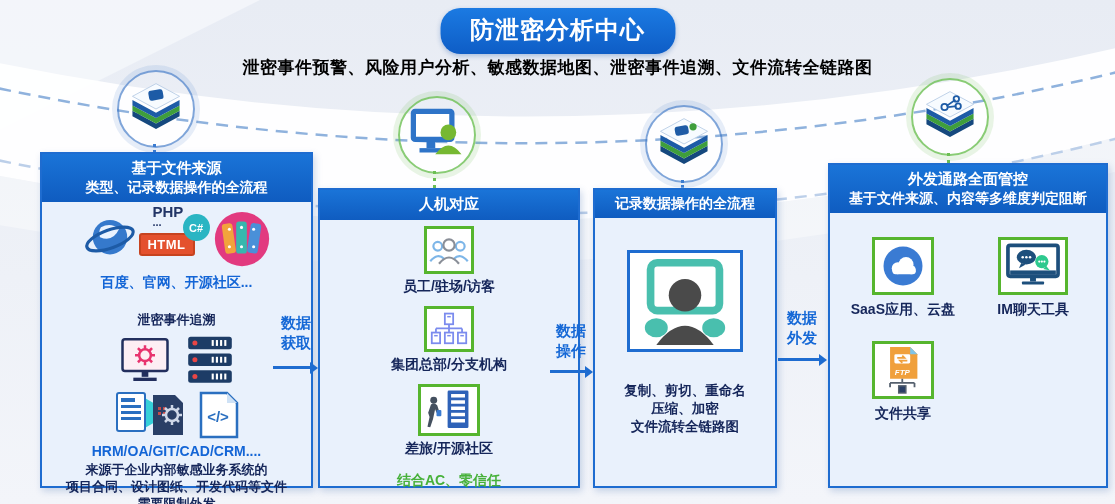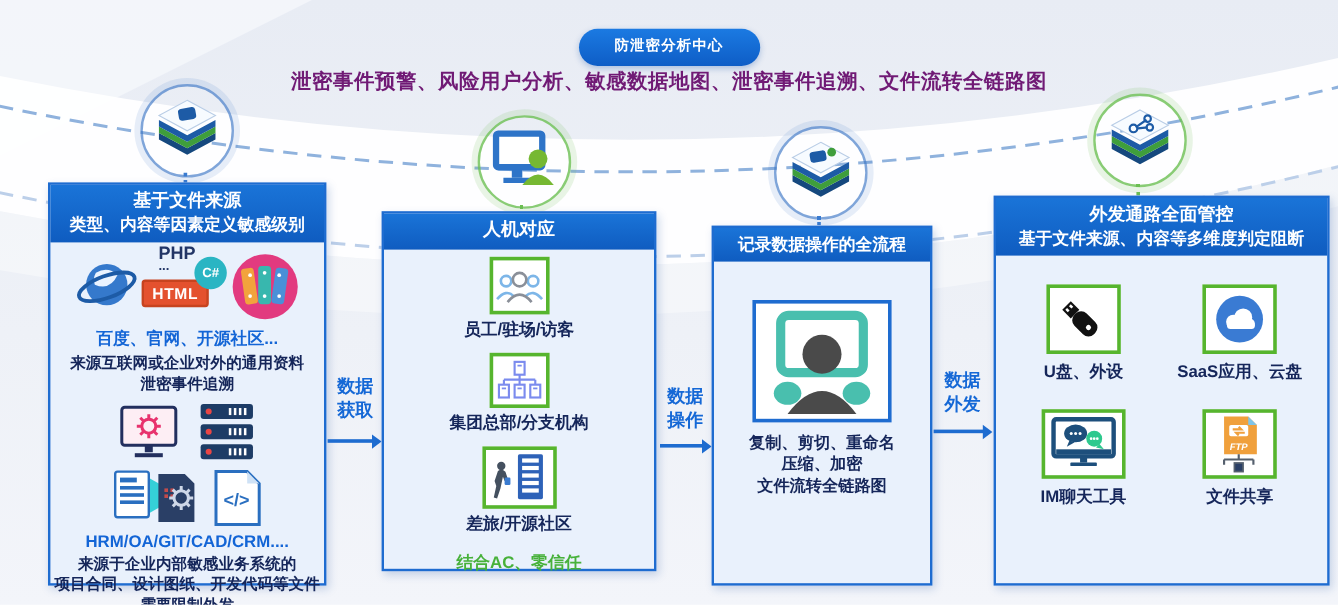--- a/index.html
+++ b/index.html
@@ -5,29 +5,29 @@
   html,body{margin:0;padding:0;}
   body{
     width:1115px;height:504px;position:relative;overflow:hidden;
     background:linear-gradient(180deg,#e8ecf4 0%,#eef1f7 55%,#f3f5fa 100%);
     font-family:"Liberation Sans","DejaVu Sans",sans-serif;
     -webkit-font-smoothing:antialiased;
   }
   .bg-svg{position:absolute;left:0;top:0;z-index:0;}
   
   .title-badge{
-    position:absolute;left:50%;top:24px;transform:translateX(-50%);
+    position:absolute;left:50%;top:8px;transform:translateX(-50%);
     background:linear-gradient(180deg,#1b7ae2,#0e5dc6);
-    color:#fff;font-size:12px;font-weight:800;letter-spacing:1px;
+    color:#fff;font-size:24px;font-weight:800;letter-spacing:1px;
     padding:6px 30px 8px;border-radius:20px;z-index:3;white-space:nowrap;
     box-shadow:0 2px 5px rgba(20,80,170,.3);
   }
   .subtitle{
     position:absolute;left:0;top:56px;width:100%;text-align:center;
-    color:#701a75;font-size:17px;font-weight:700;letter-spacing:.5px;z-index:3;
+    color:#000000;font-size:17px;font-weight:700;letter-spacing:.5px;z-index:3;
   }
   
   .arc-icon{
     position:absolute;width:74px;height:74px;border-radius:50%;
     display:flex;align-items:center;justify-content:center;z-index:2;
   }
   .ring-blue{border:2px solid rgba(58,116,196,.65);box-shadow:0 0 0 5px rgba(58,116,196,.12);}
   .ring-green{border:2px solid rgba(108,191,82,.8);box-shadow:0 0 0 5px rgba(108,191,82,.15);}
   .dotline{position:absolute;width:0;z-index:2;}
   .dl-blue{border-left:3px dotted #3a7bd0;}
@@ -135,24 +135,24 @@
         <circle cx="41" cy="20" r="3"></circle>
     </g>
   </svg>
 </div>
 
 <div class="dotline dl-blue" style="left:153px;top:144px;height:9px;"></div>
 <div class="dotline dl-green" style="left:433px;top:171px;height:17px;"></div>
 <div class="dotline dl-blue" style="left:681px;top:180px;height:8px;"></div>
 <div class="dotline dl-green" style="left:947px;top:153px;height:10px;"></div>
 
-<div class="panel" style="left:40px;top:152px;width:232px;height:336px;">
+<div class="panel" style="left:40px;top:152px;width:273px;height:336px;">
   <div class="panel-header">
     <div class="ph1"><span>基于</span><b>文件来源</b></div>
-    <div class="ph2">类型、内容等因素定义敏感级别</div>
+    <div class="ph2">类型、记录数据操作的全流程</div>
   </div>
   <div class="panel-body" style="padding:4px 2px;gap:2px;">
     <div class="cluster1">
       <svg class="c1-globe" style="position:absolute;left:0;top:4px;" width="58" height="58" viewBox="0 0 64 64">
         <circle cx="32" cy="30" r="19" fill="#3579cc"></circle>
         <path d="M22 19 q11 -6 20 2 q-7 15 -21 9 q-2 -6 1 -11z" fill="#eaf3ff"></path>
         <ellipse cx="32" cy="32" rx="27" ry="10" fill="none" stroke="#1d5ba6" stroke-width="3.5" transform="rotate(-20 32 32)"></ellipse>
       </svg>
       <div class="badge-php"><span>PHP</span><span class="dots">...</span></div>
       <div class="badge-html">HTML</div>
@@ -167,21 +167,21 @@
             <circle cx="31.5" cy="20" r="1.6"></circle>
             <circle cx="44" cy="22" r="1.6"></circle>
             <circle cx="19" cy="40" r="1.6"></circle>
             <circle cx="31.5" cy="40" r="1.6"></circle>
             <circle cx="44" cy="40" r="1.6"></circle>
           </g>
       </svg>
     </div>
     <div class="blue-title">百度、官网、开源社区...</div>
     <div class="navy">
-      <span>来源互联网或企业对外的通用资料</span><br>
+      <br>
       <span>泄密事件追溯</span>
     </div>
     <div class="icons-row" style="gap:10px;margin-top:4px;">
       <svg width="56" height="50" viewBox="0 0 64 60">
         <rect x="5" y="4" width="54" height="38" rx="3" fill="#fdeef4" stroke="#222f5e" stroke-width="3"></rect>
         <g stroke="#e8336e" stroke-width="3" fill="none">
           <circle cx="32" cy="23" r="7"></circle>
           <path d="M32 11v5M32 30v5M20 23h5M39 23h5M23.5 14.5l3.5 3.5M37 28l3.5 3.5M40.5 14.5L37 18M27 28l-3.5 3.5"></path>
         </g>
         <path d="M28 42v7h8v-7z" fill="#222f5e"></path>
@@ -245,21 +245,21 @@
       <span>需要限制外发</span>
     </div>
   </div>
 </div>
 
 <div class="flow-label" style="left:274px;top:313px;width:44px;">
   <span>数据</span><br><span>获取</span>
 </div>
 <div class="flow-line" style="left:273px;top:366px;width:38px;"></div>
 
-<div class="panel" style="left:318px;top:176px;width:229px;height:300px;">
+<div class="panel" style="left:318px;top:188px;width:262px;height:300px;">
   <div class="panel-header">
     <div class="ph1"><b>人机对应</b></div>
   </div>
   <div class="panel-body" style="padding-top:6px;gap:4px;">
     <div class="green-box" style="width:50px;height:48px;">
       <svg width="40" height="38" viewBox="0 0 64 60">
         <g stroke="#7db6e8" stroke-width="3.5" fill="none">
           <circle cx="14" cy="24" r="7"></circle>
             <path d="M2 48 q12 -14 22 -4"></path>
           <circle cx="50" cy="24" r="7"></circle>
@@ -312,21 +312,21 @@
 
 <div class="flow-label" style="left:549px;top:321px;width:44px;">
   <span>数据</span><br><span>操作</span>
 </div>
 <div class="flow-line" style="left:550px;top:370px;width:36px;"></div>
 
 <div class="panel" style="left:593px;top:188px;width:184px;height:300px;">
   <div class="panel-header">
     <div class="ph2">记录数据操作的全流程</div>
   </div>
-  <div class="panel-body" style="padding-top:32px;gap:8px;justify-content:space-between;">
+  <div class="panel-body" style="padding-top:32px;gap:30px;justify-content:space-between;">
     <div class="track-box" style="width:116px;height:102px;">
       <svg width="92" height="88" viewBox="0 0 96 92">
         <rect x="12" y="6" width="72" height="50" rx="7" fill="#fff" stroke="#49bfae" stroke-width="8"></rect>
         <ellipse cx="18" cy="74" rx="12" ry="10" fill="#49bfae"></ellipse>
         <ellipse cx="78" cy="74" rx="12" ry="10" fill="#49bfae"></ellipse>
         <circle cx="48" cy="40" r="17" fill="#4a4a4a"></circle>
         <path d="M18 92 q30 -40 60 0 z" fill="#4a4a4a"></path>
       </svg>
     </div>
     <div class="navy" style="font-size:13.5px;">
@@ -342,34 +342,20 @@
 </div>
 <div class="flow-line" style="left:778px;top:358px;width:42px;"></div>
 
 <div class="panel" style="left:828px;top:163px;width:280px;height:325px;">
   <div class="panel-header">
     <div class="ph1"><span>外发通路</span><b>全面管控</b></div>
     <div class="ph2">基于文件来源、内容等多维度判定阻断</div>
   </div>
   <div class="panel-body">
     <div class="egress-grid">
-      <div class="egress-item">
-        <div class="green-box" style="width:62px;height:58px;">
-          <svg width="46" height="46" viewBox="0 0 64 64">
-            <g transform="rotate(-45 32 36)" fill="#111">
-              <rect x="22" y="22" width="20" height="32" rx="9"></rect>
-              <rect x="25" y="8" width="14" height="14"></rect>
-              <rect x="27.5" y="10.5" width="3" height="4" fill="#fff"></rect>
-              <rect x="33.5" y="10.5" width="3" height="4" fill="#fff"></rect>
-              <circle cx="32" cy="44" r="3" fill="#fff"></circle>
-            </g>
-          </svg>
-        </div>
-        <div class="item-label">U盘、外设</div>
-      </div>
       <div class="egress-item">
         <div class="green-box" style="width:62px;height:58px;">
           <svg width="48" height="48" viewBox="0 0 64 64">
             <circle cx="32" cy="32" r="26" fill="#3a7bd3"></circle>
             <g fill="#fff">
               <circle cx="25" cy="35" r="8"></circle>
                 <circle cx="36" cy="30" r="10"></circle>
                 <circle cx="43" cy="37" r="6"></circle>
               <rect x="18" y="35" width="31" height="8" rx="4"></rect>
             </g>

